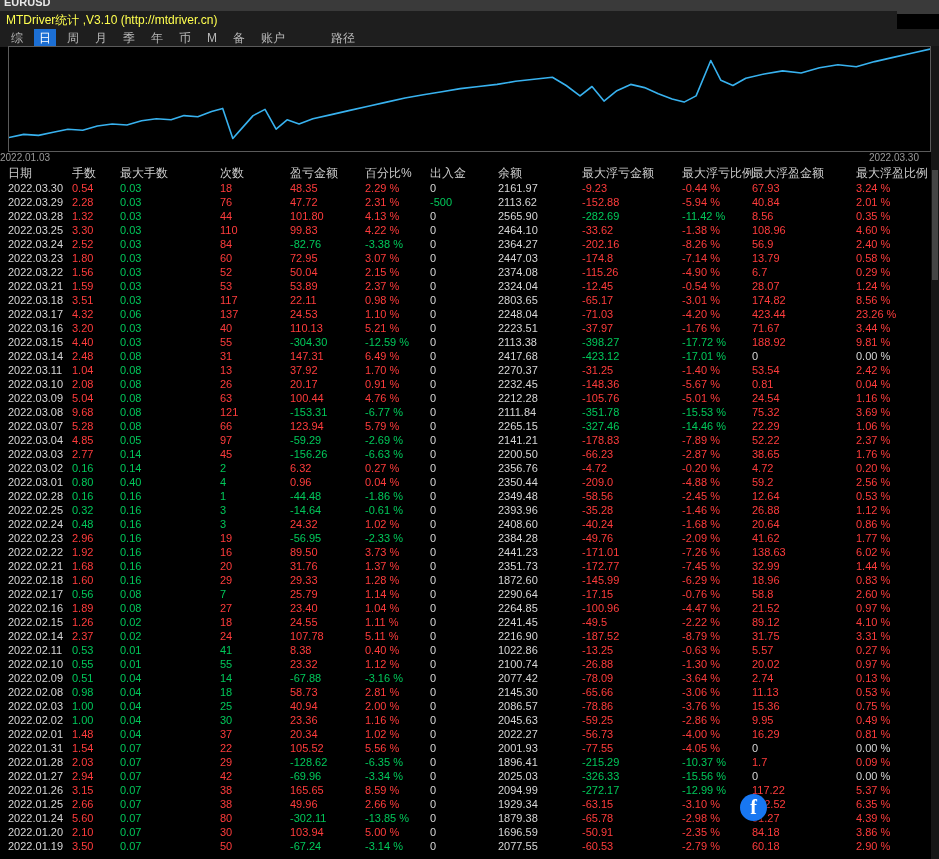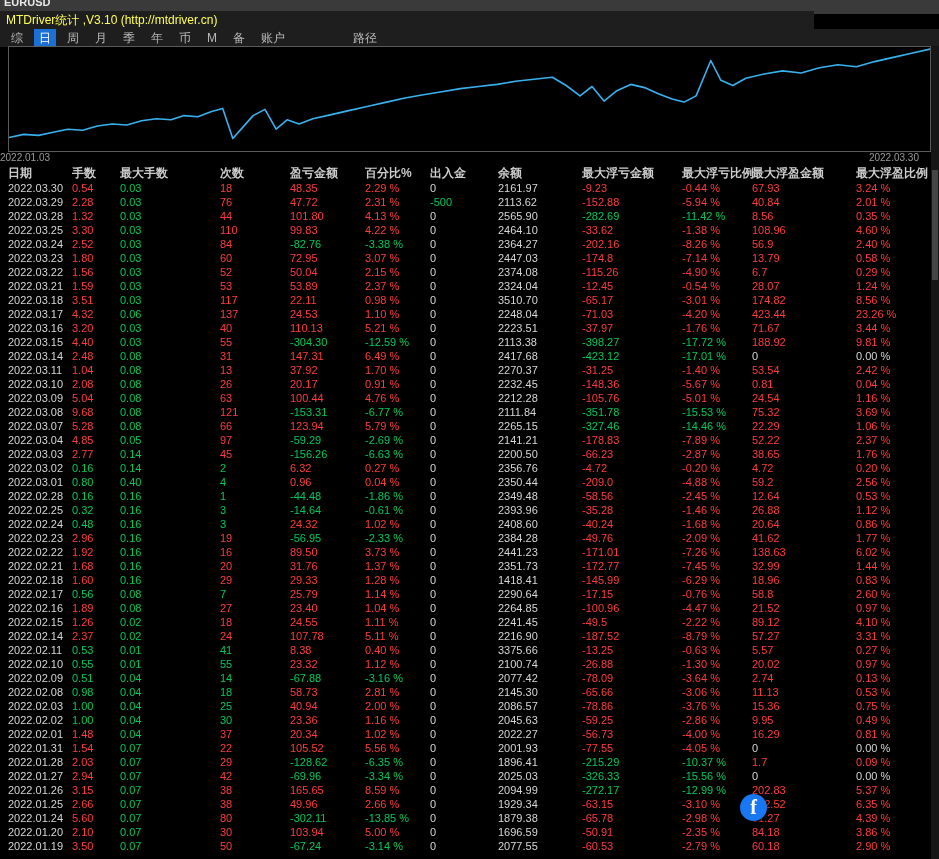--- a/index.html
+++ b/index.html
@@ -5,38 +5,38 @@
   html,body{margin:0;padding:0;}
   body{
     width:939px;height:859px;overflow:hidden;position:relative;
     background:#000;font-family:"Liberation Sans",sans-serif;
     -webkit-font-smoothing:antialiased;
   }
   
   #top-strip{position:absolute;left:0;top:0;width:939px;height:14px;background:#3a3a3a;overflow:hidden;}
   #top-strip .strip-text{position:absolute;left:4px;top:-4px;color:#e8e8e8;font-size:11px;font-weight:bold;}
   
-  #title-bar{position:absolute;left:0;top:11px;width:814px;height:18px;background:#1e1e1e;display:flex;align-items:center;}
+  #title-bar{position:absolute;left:0;top:11px;width:897px;height:18px;background:#1e1e1e;display:flex;align-items:center;}
   #title-bar .app-title{color:#ffff4f;font-size:12px;padding-left:6px;white-space:nowrap;}
   
   #menu-bar{position:absolute;left:0;top:29px;width:939px;height:18px;background:#1e1e1e;display:flex;align-items:center;}
   .menu-item{color:#b9b9b9;font-size:12px;padding:1px 5px;margin-left:6px;cursor:default;white-space:nowrap;}
   .menu-item.sel{background:#1c6fd4;color:#fff;}
-  #path-item{margin-left:58px;font-family:Liberation Serif, serif;}
+  #path-item{margin-left:36px;font-family:Liberation Serif, serif;}
   
   #chart-box{position:absolute;left:8px;top:46px;width:921px;height:104px;border:1px solid #5a5a5a;background:#000;}
   #chart-box svg{display:block;width:921px;height:104px;}
   #axis-row{position:absolute;left:0;top:152px;width:923px;height:14px;color:#9a9a9a;font-size:10px;}
   #axis-start{position:absolute;left:0;top:0;}
   #axis-end{position:absolute;right:4px;top:0;}
   
   #table-wrap{position:absolute;left:8px;top:166px;width:923px;height:693px;overflow:hidden;}
   .trow{display:grid;grid-template-columns:64px 48px 100px 70px 75px 65px 68px 84px 100px 70px 104px 72px;height:14px;line-height:14px;white-space:nowrap;}
   #table-header{height:15px;line-height:15px;}
-  #table-header .cell{color:#cccccc;font-size:12px;font-weight:bold;}
+  #table-header .cell{color:#cccccc;font-size:12px;}
   .cell{font-size:11px;overflow:visible;}
   .r{color:#ff3c3c;}
   .g{color:#00c85a;}
   .w{color:#d6d6d6;}
   
   #scrollbar{position:absolute;right:0;top:46px;width:8px;height:813px;background:#161616;}
   #scroll-thumb{position:absolute;left:1px;top:124px;width:6px;height:110px;background:#454545;}
   
   #watermark{position:absolute;left:740px;top:794px;display:flex;align-items:center;z-index:5;}
   #fb-icon{width:27px;height:27px;border-radius:50%;background:#1877f2;color:#fff;font-weight:bold;
@@ -211,21 +211,21 @@
         <div class="cell r">1.24 %</div>
       </div>
       <div class="trow">
         <div class="cell w">2022.03.18</div>
         <div class="cell r">3.51</div>
         <div class="cell g">0.03</div>
         <div class="cell r">117</div>
         <div class="cell r">22.11</div>
         <div class="cell r">0.98 %</div>
         <div class="cell w">0</div>
-        <div class="cell w">3510.70</div>
+        <div class="cell w">2803.65</div>
         <div class="cell r">-65.17</div>
         <div class="cell r">-3.01 %</div>
         <div class="cell r">174.82</div>
         <div class="cell r">8.56 %</div>
       </div>
       <div class="trow">
         <div class="cell w">2022.03.17</div>
         <div class="cell r">4.32</div>
         <div class="cell g">0.06</div>
         <div class="cell r">137</div>
@@ -491,21 +491,21 @@
         <div class="cell r">1.44 %</div>
       </div>
       <div class="trow">
         <div class="cell w">2022.02.18</div>
         <div class="cell r">1.60</div>
         <div class="cell g">0.16</div>
         <div class="cell r">29</div>
         <div class="cell r">29.33</div>
         <div class="cell r">1.28 %</div>
         <div class="cell w">0</div>
-        <div class="cell w">1418.41</div>
+        <div class="cell w">1872.60</div>
         <div class="cell r">-145.99</div>
         <div class="cell r">-6.29 %</div>
         <div class="cell r">18.96</div>
         <div class="cell r">0.83 %</div>
       </div>
       <div class="trow">
         <div class="cell w">2022.02.17</div>
         <div class="cell g">0.56</div>
         <div class="cell g">0.08</div>
         <div class="cell g">7</div>
@@ -550,32 +550,32 @@
         <div class="cell w">2022.02.14</div>
         <div class="cell r">2.37</div>
         <div class="cell g">0.02</div>
         <div class="cell r">24</div>
         <div class="cell r">107.78</div>
         <div class="cell r">5.11 %</div>
         <div class="cell w">0</div>
         <div class="cell w">2216.90</div>
         <div class="cell r">-187.52</div>
         <div class="cell r">-8.79 %</div>
-        <div class="cell r">57.27</div>
+        <div class="cell r">31.75</div>
         <div class="cell r">3.31 %</div>
       </div>
       <div class="trow">
         <div class="cell w">2022.02.11</div>
         <div class="cell g">0.53</div>
         <div class="cell g">0.01</div>
         <div class="cell g">41</div>
         <div class="cell r">8.38</div>
         <div class="cell r">0.40 %</div>
         <div class="cell w">0</div>
-        <div class="cell w">3375.66</div>
+        <div class="cell w">1022.86</div>
         <div class="cell r">-13.25</div>
         <div class="cell r">-0.63 %</div>
         <div class="cell r">5.57</div>
         <div class="cell r">0.27 %</div>
       </div>
       <div class="trow">
         <div class="cell w">2022.02.10</div>
         <div class="cell g">0.55</div>
         <div class="cell g">0.01</div>
         <div class="cell g">55</div>
@@ -704,21 +704,21 @@
         <div class="cell w">2022.01.26</div>
         <div class="cell r">3.15</div>
         <div class="cell g">0.07</div>
         <div class="cell r">38</div>
         <div class="cell r">165.65</div>
         <div class="cell r">8.59 %</div>
         <div class="cell w">0</div>
         <div class="cell w">2094.99</div>
         <div class="cell g">-272.17</div>
         <div class="cell g">-12.99 %</div>
-        <div class="cell r">202.83</div>
+        <div class="cell r">117.22</div>
         <div class="cell r">5.37 %</div>
       </div>
       <div class="trow">
         <div class="cell w">2022.01.25</div>
         <div class="cell r">2.66</div>
         <div class="cell g">0.07</div>
         <div class="cell r">38</div>
         <div class="cell r">49.96</div>
         <div class="cell r">2.66 %</div>
         <div class="cell w">0</div>

